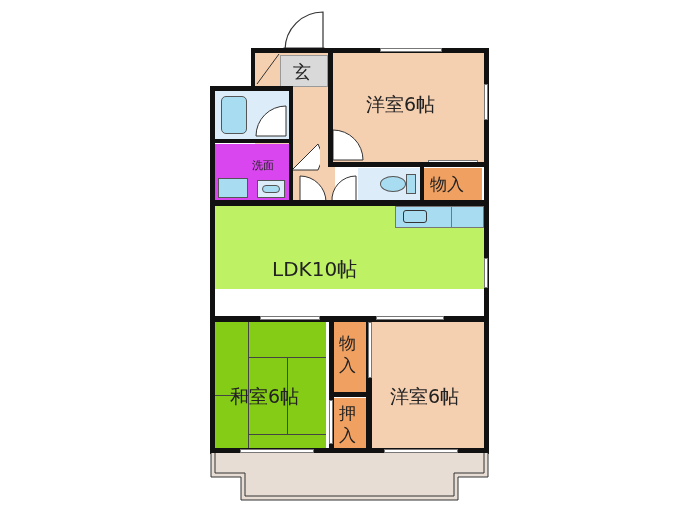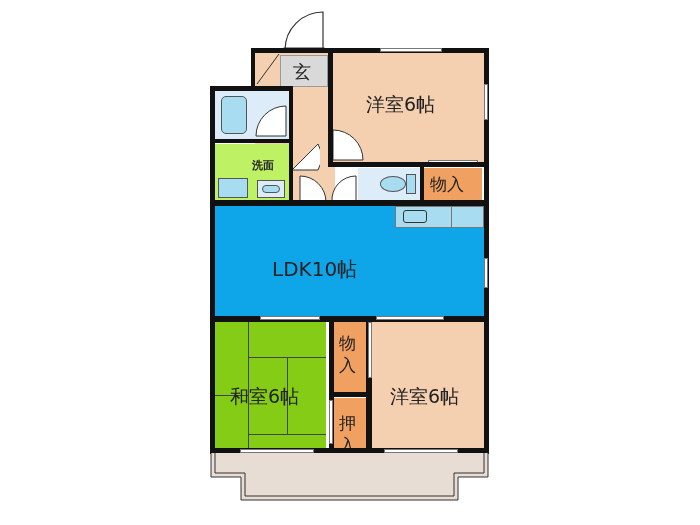--- a/index.html
+++ b/index.html
@@ -35,21 +35,21 @@
     <path d="M2 2 L2 32 L32 32 A30 30 0 0 0 2 2" fill="#fff" stroke="#333" stroke-width="1"></path>
   </svg>
 
   <div class="abs" style="left:214px;top:90px;width:76px;height:50px;background:#dcecf8;">
     <div class="abs" style="left:7px;top:6px;width:26px;height:38px;background:#a8dcf0;border:1.5px solid #555;border-radius:5px;"></div>
     <svg class="abs" style="left:40px;top:14px;" width="34" height="34">
       <path d="M32 2 L32 32 L2 32 A30 30 0 0 1 32 2" fill="#fff" stroke="#333" stroke-width="1"></path>
     </svg>
   </div>
 
-  <div class="abs" style="left:214px;top:144px;width:76px;height:56px;background:#bef264;font-weight:bold;">
+  <div class="abs" style="left:214px;top:144px;width:76px;height:56px;background:#d946ef;">
     <span class="room-label" style="left:38px;top:14px;font-size:11px;">洗面</span>
     <div class="abs" style="left:4px;top:34px;width:30px;height:20px;background:#a8dcf0;border:1.5px solid #555;"></div>
     <div class="abs" style="left:43px;top:36px;width:28px;height:18px;background:#dcecf8;border:1px solid #555;">
       <div class="abs" style="left:4px;top:4px;width:18px;height:8px;background:#a8dcf0;border:1px solid #555;border-radius:4px;"></div>
     </div>
   </div>
   <svg class="abs" style="left:290px;top:142px;" width="30" height="30">
     <path d="M2 2 L2 28 A26 26 0 0 0 28 28 Z" fill="#fff" stroke="#333" stroke-width="1" transform="rotate(-90 15 15) translate(0 0)"></path>
   </svg>
 
@@ -63,21 +63,21 @@
   <div class="abs" style="left:358px;top:168px;width:62px;height:32px;background:#dcecf8;">
     <div class="abs" style="left:22px;top:8px;width:26px;height:16px;background:#a8dcf0;border:1px solid #555;border-radius:50%;"></div>
     <div class="abs" style="left:48px;top:6px;width:10px;height:20px;background:#a8dcf0;border:1px solid #555;"></div>
   </div>
 
   <div class="abs" style="left:424px;top:168px;width:58px;height:32px;background:#f0a060;">
     <span class="room-label" style="left:6px;top:5px;font-size:17px;">物入</span>
   </div>
   <div class="abs" style="left:428px;top:160px;width:50px;height:4px;background:#fff;border:1px solid #777;"></div>
 
-  <div class="abs" style="left:214px;top:206px;width:270px;height:110px;background:#0ea5e9;">
+  <div class="abs" style="left:214px;top:206px;width:270px;height:83px;background:#bef264;">
     <span class="room-label" style="left:58px;top:50px;font-size:20px;">LDK10帖</span>
   </div>
   <div class="abs" style="left:395px;top:206px;width:89px;height:22px;background:#a8dcf0;border:1px solid #777;">
     <div class="abs" style="left:7px;top:3px;width:24px;height:13px;background:#a8dcf0;border:1px solid #333;border-radius:3px;"></div>
     <div class="abs" style="left:55px;top:0;width:1px;height:20px;background:#777;"></div>
   </div>
 
   <div class="abs" style="left:210px;top:322px;width:116px;height:126px;background:#84cc16;">
     <div class="abs" style="left:38px;top:0;width:1px;height:126px;background:#444;"></div>
     <div class="abs" style="left:38px;top:35px;width:78px;height:1px;background:#444;"></div>
@@ -85,21 +85,21 @@
     <div class="abs" style="left:38px;top:112px;width:78px;height:1px;background:#444;"></div>
     <div class="abs" style="left:0;top:73px;width:38px;height:1px;background:#444;"></div>
     <span class="room-label" style="left:20px;top:62px;font-size:19px;">和室6帖</span>
   </div>
 
   <div class="abs" style="left:334px;top:322px;width:32px;height:70px;background:#f0a060;">
     <span class="room-label" style="left:5px;top:10px;font-size:17px;width:20px;white-space:normal;line-height:22px;">物入</span>
   </div>
 
   <div class="abs" style="left:334px;top:398px;width:32px;height:50px;background:#f0a060;">
-    <span class="room-label" style="left:5px;top:14px;font-size:17px;width:20px;white-space:normal;line-height:22px;">押入</span>
+    <span class="room-label" style="left:5px;top:4px;font-size:17px;width:20px;white-space:normal;line-height:22px;">押入</span>
   </div>
 
   <div class="abs" style="left:372px;top:322px;width:112px;height:126px;background:#f4cfb0;">
     <span class="room-label" style="left:18px;top:62px;font-size:19px;">洋室6帖</span>
   </div>
 
   <div class="wall" style="left:251px;top:48px;width:4px;height:42px;"></div>
   <div class="wall" style="left:251px;top:48px;width:237px;height:5px;"></div>
   <div class="wall" style="left:210px;top:86px;width:82px;height:5px;"></div>
   <div class="wall" style="left:210px;top:86px;width:5px;height:368px;"></div>

